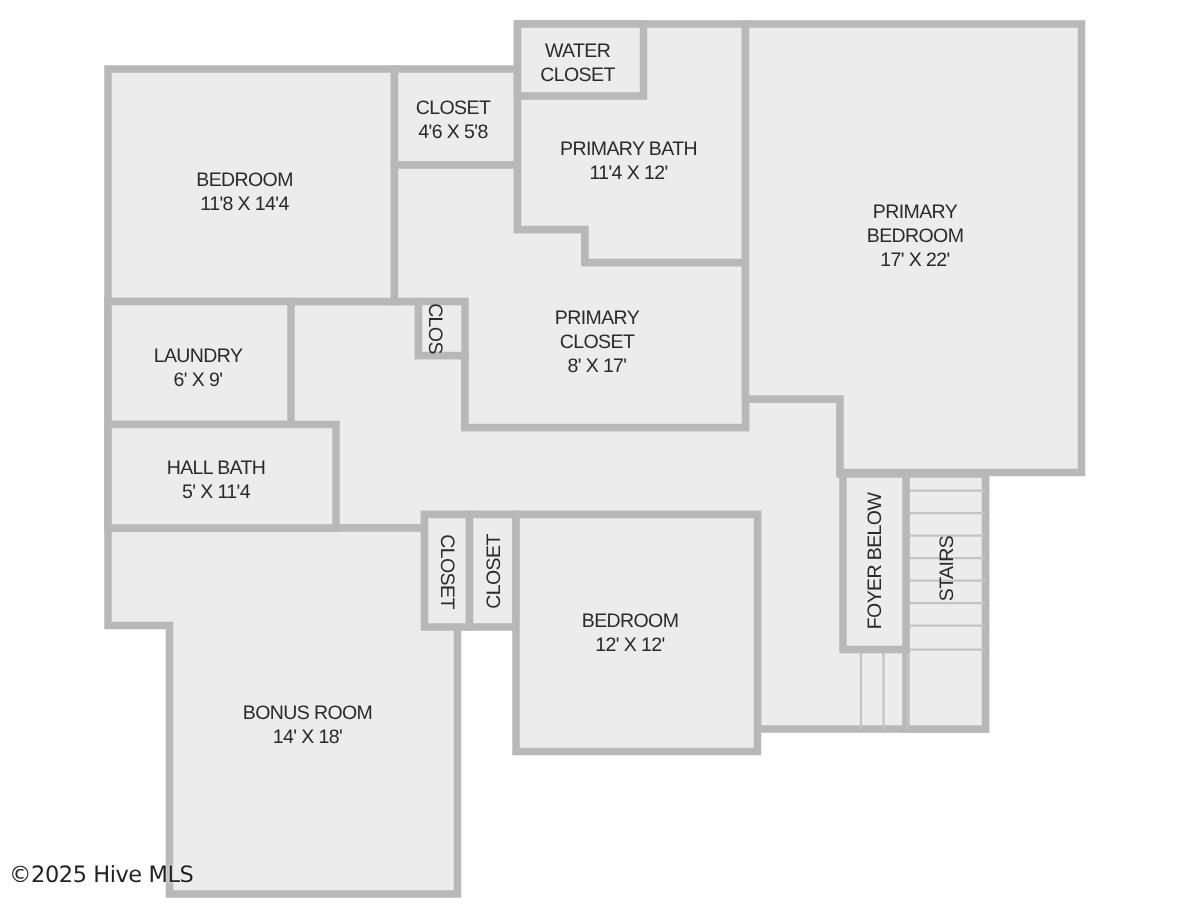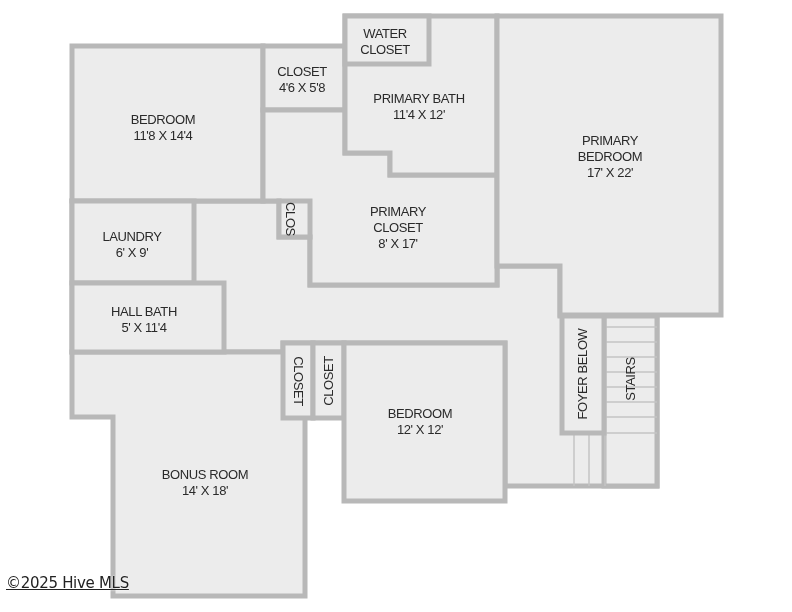--- a/index.html
+++ b/index.html
@@ -12,21 +12,20 @@
       font-size: 13px;
       fill: #2a2a2a;
       text-anchor: middle;
       letter-spacing: -0.4px;
     }
     .watermark {
       position: absolute; left: 6px; top: 574px;
       font-family: "DejaVu Sans", sans-serif;
       font-size: 15px; color: #222; letter-spacing: -0.3px;
       text-shadow: 0 0 1px #fff, 0 0 2px #fff;
-      text-decoration: underline;
     }
   </style>
 </head>
 <body>
 
 <svg id="plan" viewBox="0 0 792 612" xmlns="http://www.w3.org/2000/svg">
 
   <polygon class="room" points="72,201 310,201 310,285 497,285 497,266 560,266 560,316 605,316 605,316 657,316 657,486 505,486 505,343 283,343 283,352 72,352"></polygon>
 
   <polygon class="room" points="72,352 305,352 305,596 113,596 113,417 72,417"></polygon>

